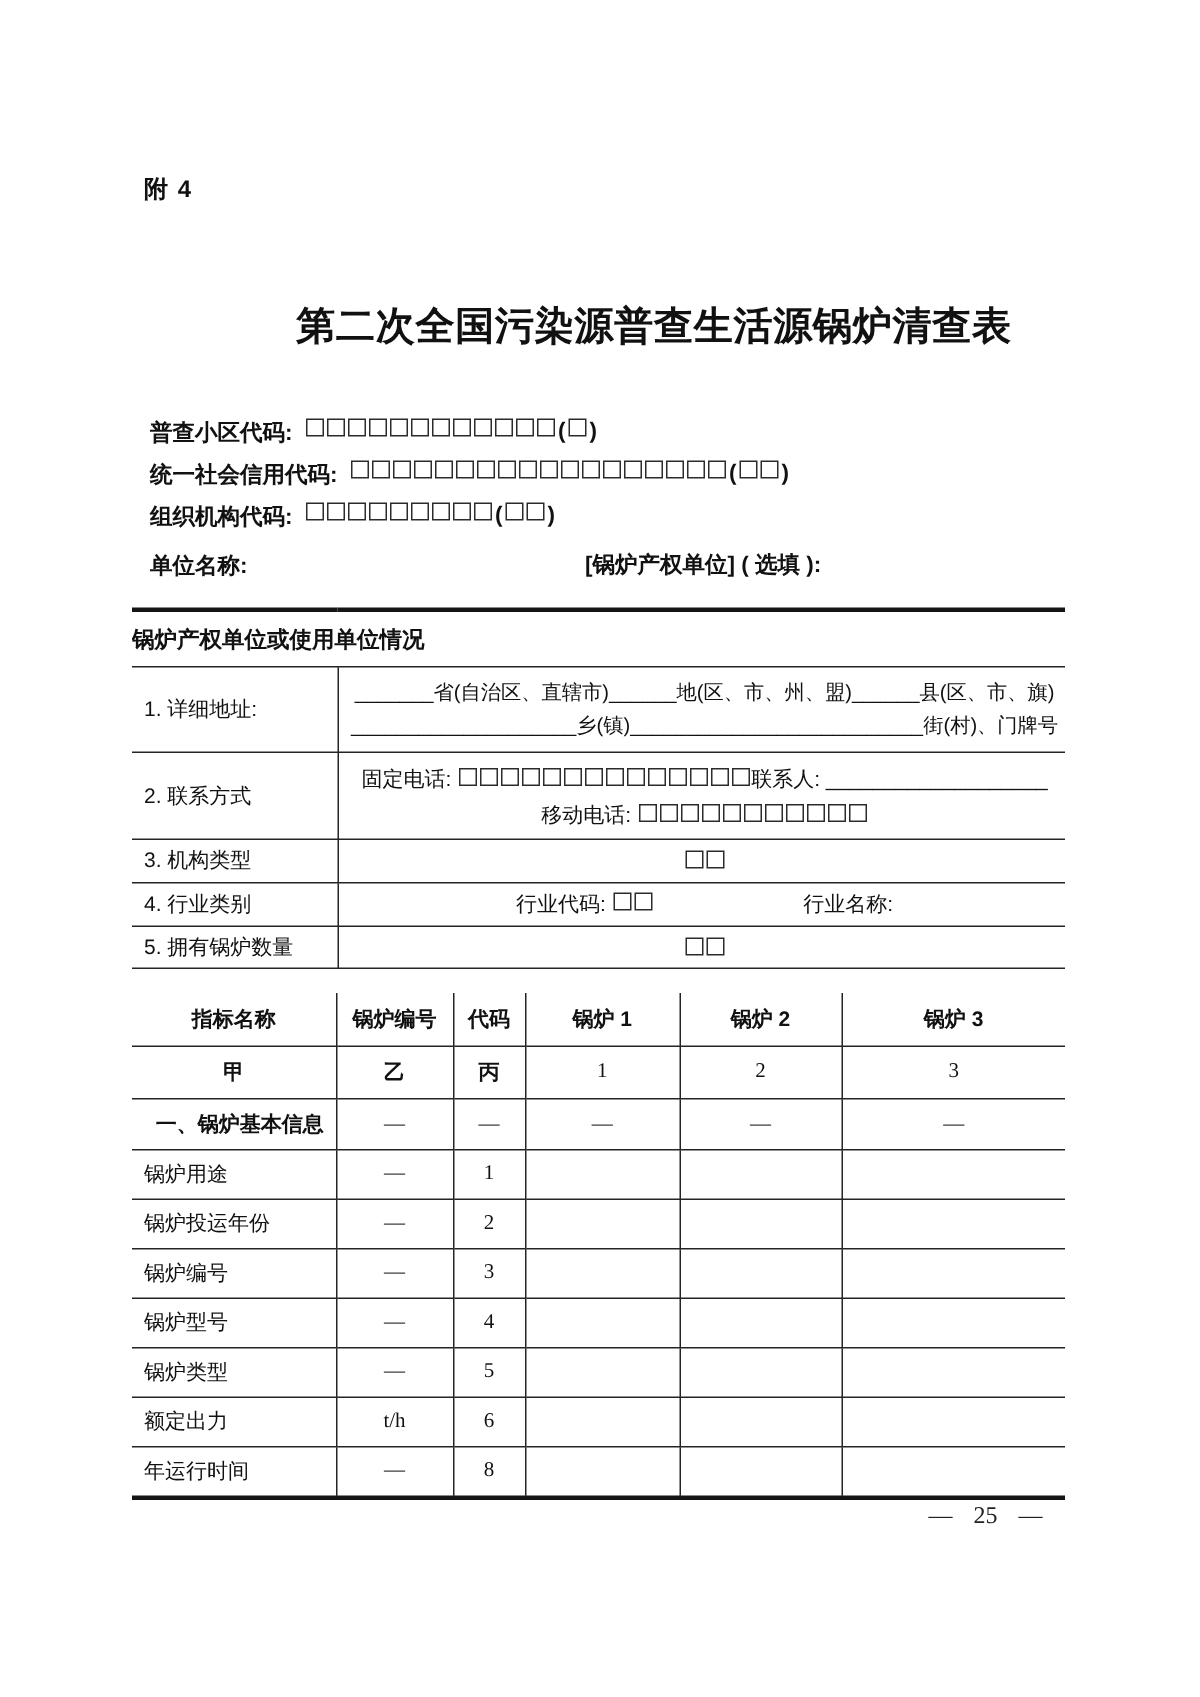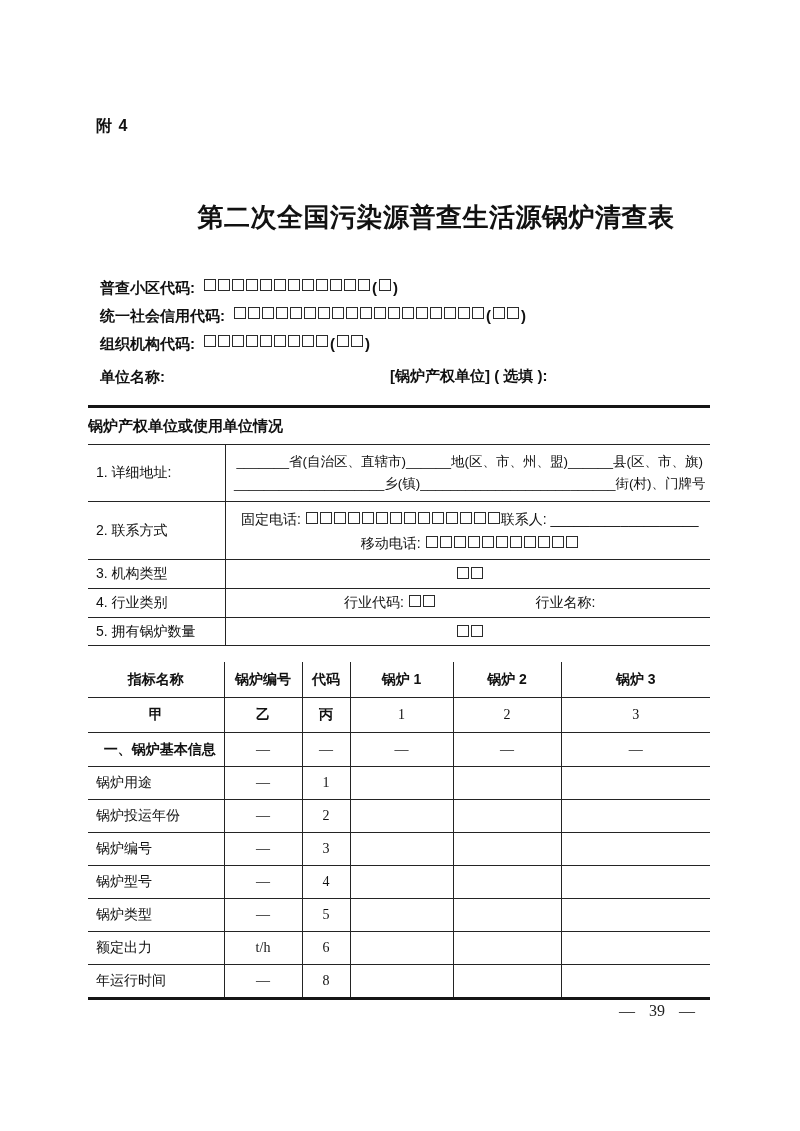--- a/index.html
+++ b/index.html
@@ -312,13 +312,13 @@
     <td>年运行时间</td>
     <td class="ser">—</td>
     <td class="ser">8</td>
     <td></td>
     <td></td>
     <td></td>
   </tr>
 </tbody>
   </table>
 
-<div class="pageno">— 39 —</div>
+<div class="pageno">— 25 —</div>
 
 </body></html>

